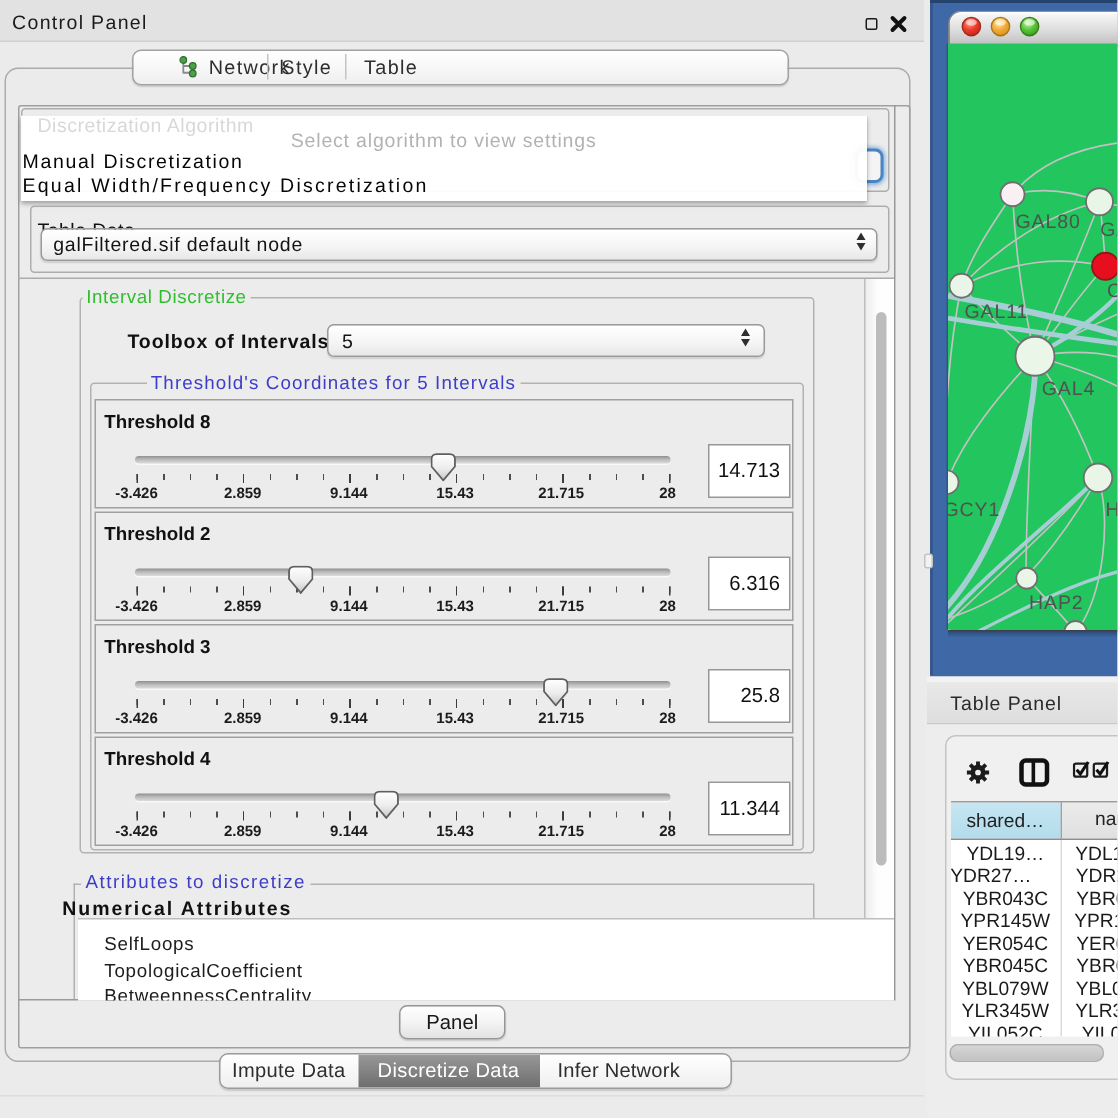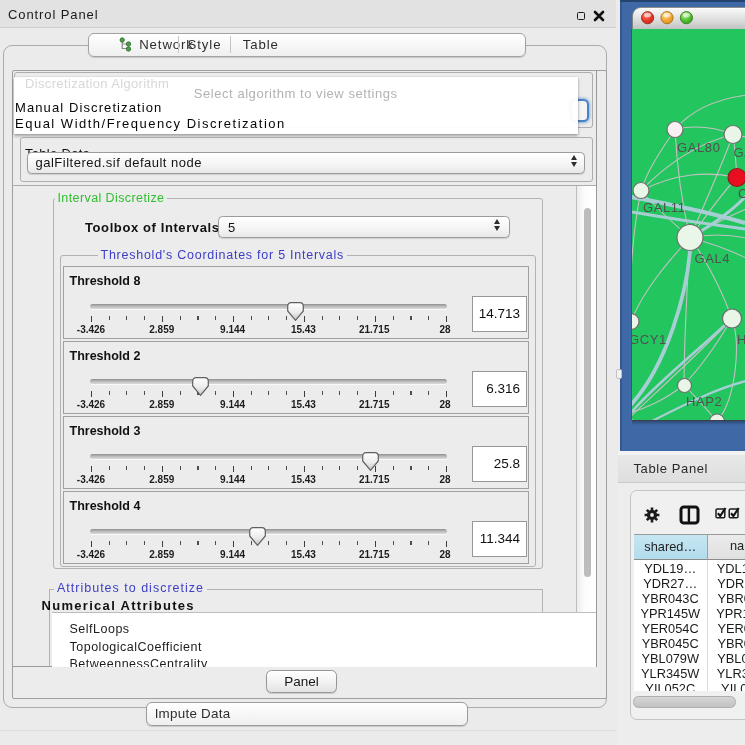--- a/index.html
+++ b/index.html
@@ -189,22 +189,24 @@
 <div class="glabel" style="left:54px;top:582px;letter-spacing:1.0px;color:#3d3dc8;">Attributes to discretize</div>
 <div class="abs" style="left:41.5px;top:597.5px;font-size:13px;font-weight:bold;letter-spacing:1.3px;color:#111;">Numerical Attributes</div>
 <div class="abs" style="left:51.5px;top:612px;width:544px;height:54px;background:#fff;border-top:1px solid #bdbdbd;overflow:hidden;">
   <div class="abs" style="left:18px;top:9px;font-size:12.5px;letter-spacing:0.5px;color:#1c1c1c;">SelfLoops</div>
   <div class="abs" style="left:18px;top:26.5px;font-size:12.5px;letter-spacing:0.5px;color:#1c1c1c;">TopologicalCoefficient</div>
   <div class="abs" style="left:18px;top:44px;font-size:12.5px;letter-spacing:0.5px;color:#1c1c1c;">BetweennessCentrality</div>
 </div>
 
 <div class="abs" style="left:266px;top:670px;width:69px;height:21px;border:1px solid #969696;border-radius:5.5px;background:linear-gradient(#ffffff,#f2f2f2 55%,#e2e2e2);box-shadow:0 1px 1px rgba(0,0,0,0.15);text-align:center;line-height:21px;font-size:13.5px;color:#181818;">Panel</div>
 
-<div class="abs" style="left:145.5px;top:702px;width:320px;height:21.5px;background:linear-gradient(#ffffff,#efefef);border:1px solid #9c9c9c;border-radius:6px;box-shadow:0 1px 1px rgba(0,0,0,0.15);overflow:hidden;">
+<div class="abs" style="left:145.5px;top:702px;width:320px;height:21.5px;background:linear-gradient(#ffffff,#efefef);border:1px solid #9c9c9c;border-radius:6px;box-shadow:0 1px 1px rgba(0,0,0,0.15);overflow:hidden;padding-left:20px;">
   <div class="seg" style="left:0;width:92px;font-size:13.4px;letter-spacing:0.25px;">Impute Data</div>
+  <div class="seg" style="left:92px;width:121px;font-size:13.4px;letter-spacing:0.25px;background:linear-gradient(#989898,#6e6e6e);color:#fff;">Discretize Data</div>
+  <div class="seg" style="left:213px;width:106px;font-size:13.4px;letter-spacing:0.15px;">Infer Network</div>
 </div>
 
 <div class="abs" style="left:0;top:729.5px;width:616px;height:1px;background:#dedede;"></div>
 
 <div class="abs" style="left:620px;top:0;width:125px;height:450.5px;background:#3e68a6;"></div>
 <div class="abs" style="left:620px;top:0;width:125px;height:2px;background:#24446f;"></div>
 <div class="abs" style="left:620px;top:2px;width:2px;height:448px;background:rgba(0,0,0,0.15);"></div>
 <div class="abs" style="left:630.5px;top:28.5px;width:1.5px;height:391px;background:rgba(0,0,0,0.18);"></div>
 
 <div class="abs" style="left:632px;top:6.5px;width:113px;height:22px;border-top-left-radius:9px;
@@ -333,21 +335,21 @@
  <path d="M16 8.2 L18.4 11 L23.7 3" fill="none" stroke="#111" stroke-width="2.1"></path>
 </svg>
 
 <div class="abs" style="left:633.5px;top:534px;width:111.5px;height:157px;background:#ffffff;overflow:hidden;">
   <div class="abs" style="left:0;top:0;width:73.5px;height:24px;background:linear-gradient(#c6e6f2,#b2dcec);border-top:1px solid #9b9b9b;border-bottom:1px solid #8c8c8c;border-right:1px solid #95a5ae;text-align:center;line-height:24px;font-size:12.8px;color:#222;">shared…</div>
   <div class="abs" style="left:74.5px;top:0;width:37px;height:24px;background:linear-gradient(#ebebeb,#e0e0e0);border-top:1px solid #9b9b9b;border-bottom:1px solid #8c8c8c;"></div>
   <div class="abs" style="left:74.5px;top:0;width:76px;height:24px;text-align:center;line-height:24px;font-size:12.8px;color:#222;">name</div>
   <div class="abs" style="left:73.5px;top:26px;width:1px;height:131px;background:#dcdcdc;"></div>
   <div class="abs" style="left:0;top:27px;width:73.5px;text-align:center;font-size:12.8px;color:#1a1a1a;">YDL19…</div>
   <div class="abs" style="left:74.5px;top:27px;width:76px;text-align:center;font-size:12.8px;color:#1a1a1a;white-space:nowrap;">YDL194W</div>
-  <div class="abs" style="left:0;top:42px;width:73.5px;text-align:center;font-size:12.8px;color:#1a1a1a;">YDR27…</div>
+  <div class="abs" style="left:0;top:42px;width:73.5px;font-size:12.8px;color:#1a1a1a;">YDR27…</div>
   <div class="abs" style="left:74.5px;top:42px;width:76px;text-align:center;font-size:12.8px;color:#1a1a1a;white-space:nowrap;">YDR277C</div>
   <div class="abs" style="left:0;top:57px;width:73.5px;text-align:center;font-size:12.8px;color:#1a1a1a;">YBR043C</div>
   <div class="abs" style="left:74.5px;top:57px;width:76px;text-align:center;font-size:12.8px;color:#1a1a1a;white-space:nowrap;">YBR043C</div>
   <div class="abs" style="left:0;top:72px;width:73.5px;text-align:center;font-size:12.8px;color:#1a1a1a;">YPR145W</div>
   <div class="abs" style="left:74.5px;top:72px;width:76px;text-align:center;font-size:12.8px;color:#1a1a1a;white-space:nowrap;">YPR145W</div>
   <div class="abs" style="left:0;top:87px;width:73.5px;text-align:center;font-size:12.8px;color:#1a1a1a;">YER054C</div>
   <div class="abs" style="left:74.5px;top:87px;width:76px;text-align:center;font-size:12.8px;color:#1a1a1a;white-space:nowrap;">YER054C</div>
   <div class="abs" style="left:0;top:102px;width:73.5px;text-align:center;font-size:12.8px;color:#1a1a1a;">YBR045C</div>
   <div class="abs" style="left:74.5px;top:102px;width:76px;text-align:center;font-size:12.8px;color:#1a1a1a;white-space:nowrap;">YBR045C</div>
   <div class="abs" style="left:0;top:117px;width:73.5px;text-align:center;font-size:12.8px;color:#1a1a1a;">YBL079W</div>

